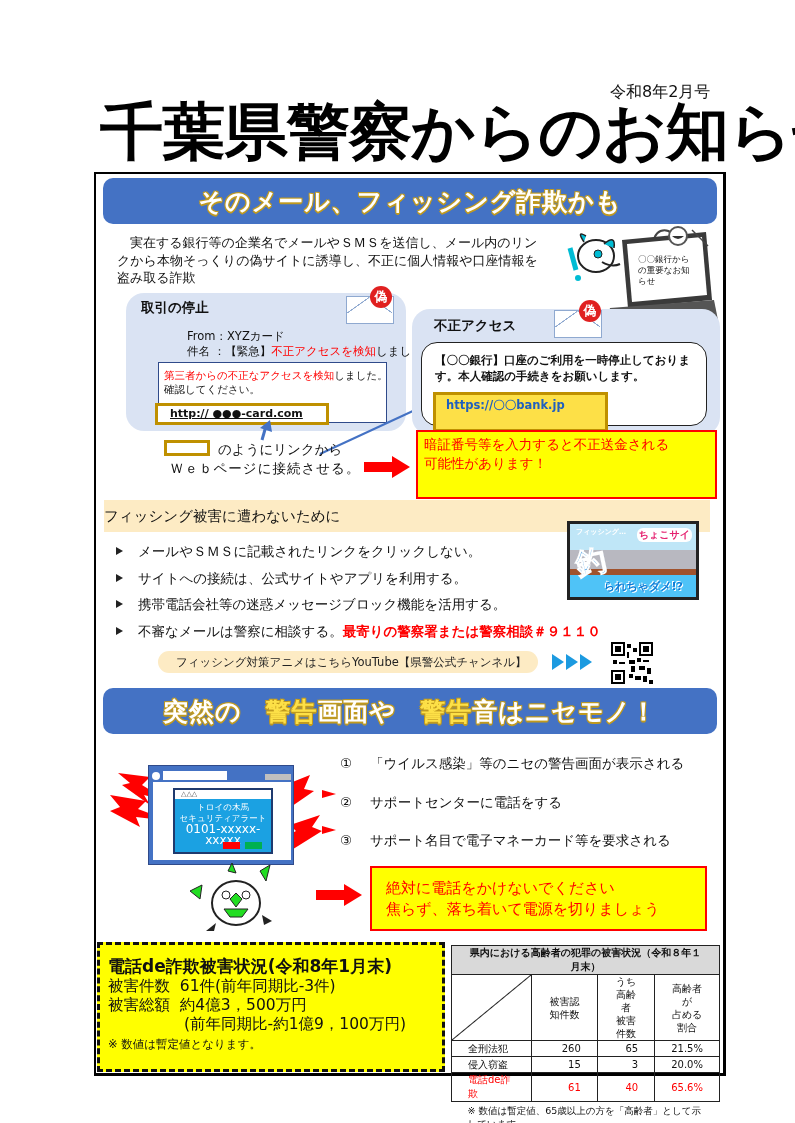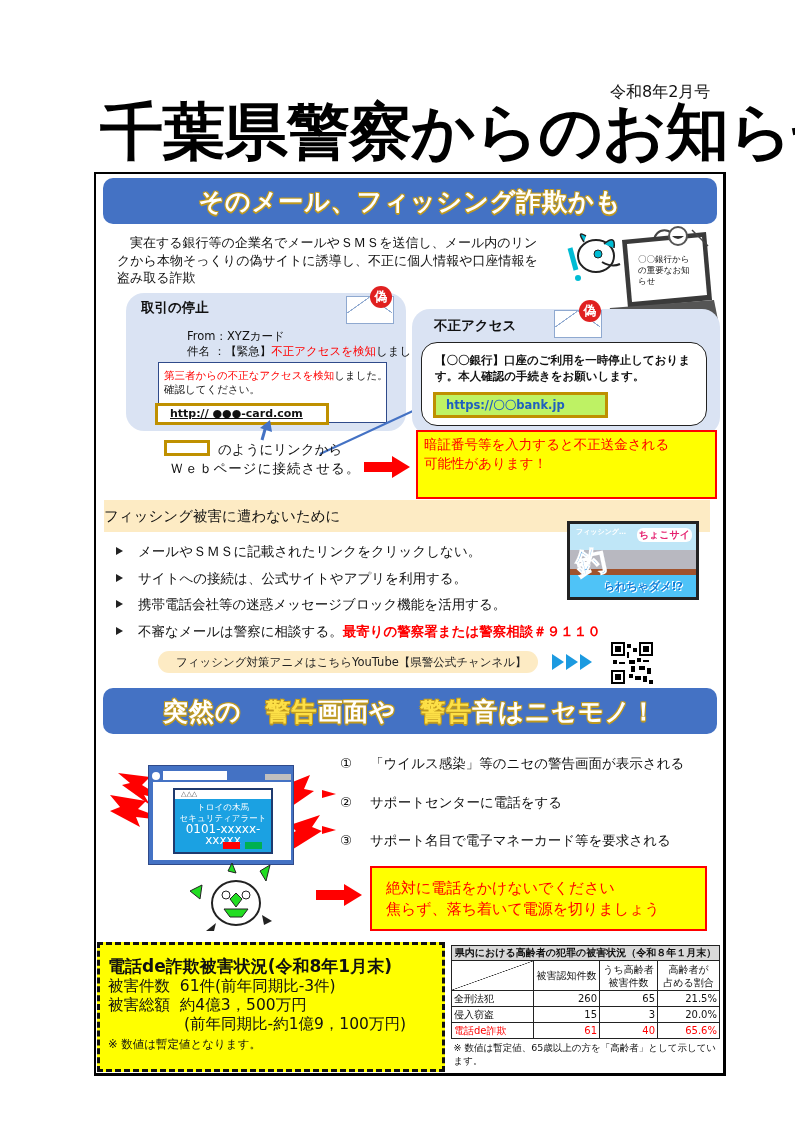--- a/index.html
+++ b/index.html
@@ -32,21 +32,21 @@
   .fake-badge { width: 22px; height: 22px; border-radius: 50%; background: #e02020; color: #fff; font-size: 13px; font-weight: bold; display: flex; align-items: center; justify-content: center; }
 
   .legend-box { left: 164px; top: 440px; width: 46px; height: 16px; border: 3px solid #bf9000; }
   .legend-text { left: 218px; top: 441px; font-size: 13.5px; }
   .legend-text2 { left: 170px; top: 460px; font-size: 13.5px; letter-spacing: 1px; }
 
   .card2 { left: 412px; top: 309px; width: 308px; height: 126px; background: #dae3f3; border-radius: 18px; }
   .card2-title { left: 434px; top: 317px; font-size: 13.5px; font-weight: bold; }
   .card2-inner { left: 421px; top: 342px; width: 286px; height: 84px; background: #fff; border: 1.5px solid #222; border-radius: 16px; }
   .card2-body { left: 435px; top: 352px; width: 270px; font-size: 11.5px; line-height: 16px; font-weight: bold; }
-  .link2 { left: 433px; top: 392px; width: 175px; height: 26px; border: 3px solid #bf9000; background: #bef264; font-size: 11.5px; font-weight: bold; color: #1f5fbf; padding-left: 10px; line-height: 20px; }
+  .link2 { left: 433px; top: 392px; width: 175px; height: 40px; border: 3px solid #bf9000; background: #fde047; font-size: 11.5px; font-weight: bold; color: #1f5fbf; padding-left: 10px; line-height: 20px; }
 
   .laptop { left: 618px; top: 222px; width: 96px; height: 110px; }
 
   .warn1 { left: 416px; top: 430px; width: 301px; height: 69px; background: #ffff00; border: 2.5px solid #ff0000; font-size: 13.5px; line-height: 19px; color: #ff0000; padding: 3px 6px; }
   .warn1 .l1 { padding-left: 24px; }
 
   .arrow-red { width: 46px; height: 22px; }
 
   .tips-head { left: 104px; top: 500px; width: 606px; height: 32px; background: #fdebc4; font-size: 14.5px; line-height: 32px; padding-left: 0; }
   .tips-list { left: 116px; top: 540px; font-size: 13.5px; }
@@ -68,21 +68,21 @@
 
   .warn2 { left: 370px; top: 866px; width: 337px; height: 65px; background: #ffff00; border: 2.5px solid #ff0000; font-size: 15px; line-height: 21px; color: #ff0000; padding: 10px 14px; }
 
   .stats { left: 97px; top: 942px; width: 348px; height: 130px; background: #ffff00; border: 3px dashed #111; padding: 10px 8px; }
   .stats .t { font-size: 17px; font-weight: bold; line-height: 22px; white-space: nowrap; }
   .stats .r { font-size: 15.5px; line-height: 19px; white-space: nowrap; }
   .stats .n { font-size: 11.5px; line-height: 17px; margin-top: 2px; }
 
   .tbl-wrap { left: 451px; top: 945px; width: 269px; height: 125px; }
   table.crime { width: 269px; border-collapse: collapse; font-size: 10px; }
-  table.crime td, table.crime th { border: 1px solid #222; padding: 0 2px; font-weight: normal; height: 16px; }
+  table.crime td, table.crime th { border: 1px solid #222; padding: 0 16px; font-weight: normal; height: 16px; }
   table.crime th.cap { background: #d9d9d9; font-weight: bold; text-align: center; font-size: 10px; height: 15px; }
   table.crime td.num { text-align: right; }
   table.crime .hdr td { text-align: center; line-height: 13px; }
   table.crime tr.red td { color: #ff0000; margin-left: 8px; }
   table.crime td.note { font-size: 9.5px; border: none; padding-top: 3px; }
   .diag { background: linear-gradient(to top right, transparent 49%, #222 50%, transparent 51%) no-repeat; background-size: 100% 100%; transform: scaleY(-1); }
 </style>
 </head>
 <body>
 

